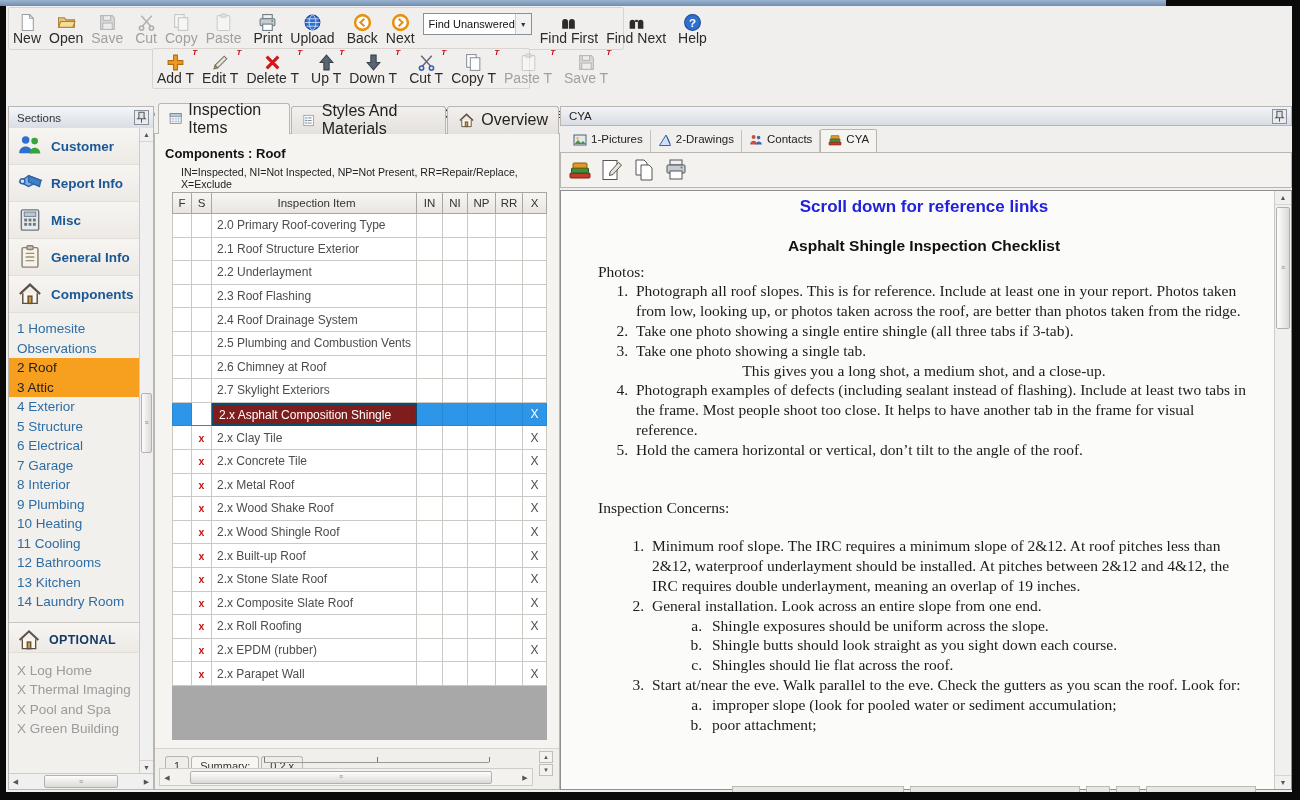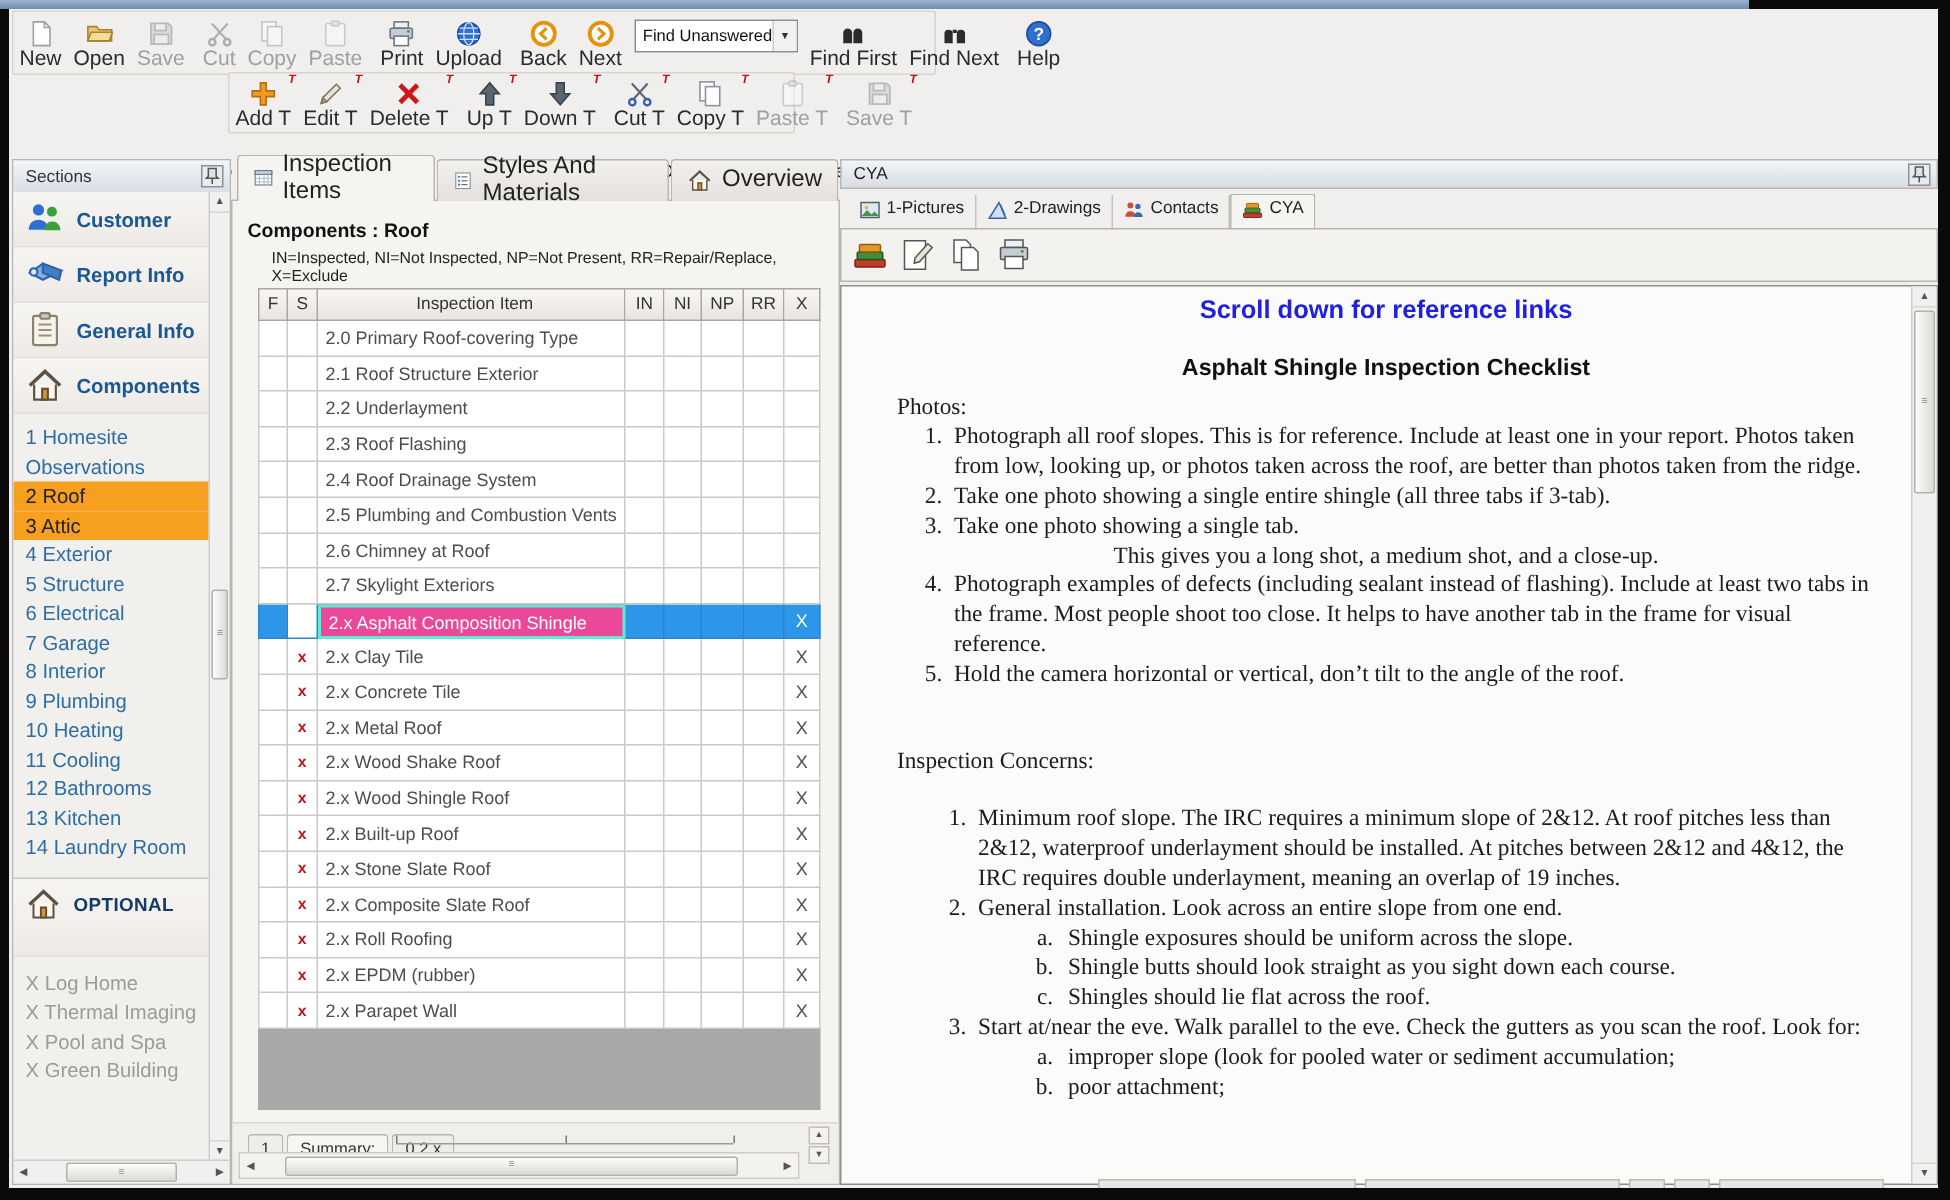--- a/index.html
+++ b/index.html
@@ -45,21 +45,21 @@
   .pinbtn svg{width:9px;height:9px;}
   .sbody{position:absolute;left:0;top:21px;right:13px;bottom:15px;background:#f2f0ed;overflow:hidden;}
   .sgroup{display:flex;align-items:center;gap:8px;padding:4px 2px 4px 8px;border-bottom:1px solid #e2ded9;
     background:linear-gradient(#f7f5f2,#edeae6);height:28px;}
   .sgroup .ic26{width:26px;height:26px;}
   .sglabel{font-size:13.5px;font-weight:bold;color:#1a5795;}
   #sections-list{padding:6px 0 4px 0;}
   .sitem{font-size:13.5px;color:#2e6da4;padding:0 2px 0 8px;line-height:19.5px;cursor:default;}
   .sitem.hl{background:#f7a01f;color:#222;width:122px;}
   .odiv{border-top:1px solid #c8c4bf;margin-top:6px;}
-  .ogroup{display:flex;align-items:center;gap:8px;padding:5px 2px 22px 8px;background:linear-gradient(#f7f5f2,#edeae6);
+  .ogroup{display:flex;align-items:center;gap:8px;padding:5px 2px 0 8px;background:linear-gradient(#f7f5f2,#edeae6);
     border-bottom:1px solid #e2ded9;}
   .oglabel{font-size:12.5px;font-weight:bold;color:#163a66;letter-spacing:.3px;}
   #optional-list{padding-top:8px;}
   .oitem{font-size:13.5px;color:#9b9b9b;padding:0 2px 0 8px;line-height:19.5px;}
   .svscroll{position:absolute;right:0;top:21px;width:13px;bottom:15px;background:#f0f0f0;border-left:1px solid #cfcbc7;}
   .shscroll{position:absolute;left:0;right:0;bottom:0;height:15px;background:#f0f0f0;border-top:1px solid #cfcbc7;
     display:flex;align-items:center;}
   .sarr{font-size:7px;color:#555;text-align:center;line-height:13px;height:13px;}
   .vthumb{position:absolute;left:1px;right:1px;border:1px solid #b4b1ad;background:linear-gradient(90deg,#fdfdfd,#dcdad7);
     border-radius:2px;display:flex;align-items:center;justify-content:center;}
@@ -92,21 +92,21 @@
   .cItem{width:205px;padding-left:5px;}
   .cIN{width:26px;justify-content:center;}
   .cNI{width:25px;justify-content:center;}
   .cNP{width:28px;justify-content:center;}
   .cRR{width:27px;justify-content:center;}
   .cX{width:24px;justify-content:center;}
   .sx{color:#c11212;font-weight:bold;font-size:10.5px;}
   .trow.sel{background:#2e96e8;}
   .trow.sel .tcell{color:#fff;border-color:#2a86cf;}
   .trow.sel .cS{background:#fff;}
-  .trow.sel .cItem{border:2px solid #5eead4;background:#ec4899;}
+  .trow.sel .cItem{border:2px solid #0c4a6e;background:#7f1d1d;}
   .mgray{position:absolute;left:17px;width:375px;height:54px;background:#a8a8a8;}
   .mbottom{position:absolute;left:0;right:0;bottom:0;height:40px;background:#f0efec;border-top:1px solid #d8d4d0;}
   .btabs{position:absolute;left:10px;top:7px;display:flex;}
   .btab{border:1px solid #b9b5b1;border-bottom:none;background:#efede9;font-size:11px;color:#333;
     padding:3px 8px 8px;border-radius:3px 3px 0 0;margin-right:2px;}
   .btab.on{background:#f8f6f3;}
   .mini-slider{position:absolute;right:70px;top:3px;width:225px;height:10px;border-bottom:1px solid #9a9a9a;}
   .mini-slider i{position:absolute;bottom:0;width:1px;height:5px;background:#777;}
   .mspin{position:absolute;right:6px;top:2px;width:14px;display:flex;flex-direction:column;gap:1px;}
   .mspin div{height:10px;border:1px solid #c2beba;background:#f4f2ef;font-size:6px;color:#555;
@@ -429,20 +429,37 @@
                 <path d="M2 8.2l6-4.2 8.5 3.2-8.5 4.2z" fill="#7fb2e8" stroke="#2f64a8"></path>
                 <path d="M8 4l8.5 3.2-1 4.2-7.5-3.2z" fill="#3f7fc4" stroke="#2f64a8"></path>
                 <circle cx="3.8" cy="7.8" r="1.7" fill="#d7e8fa" stroke="#2f64a8"></circle>
               </svg>
             </span>
             <span class="sglabel">Report Info</span>
           </div>
           <div class="sgroup">
             <span class="ic ic26">
               <svg viewBox="0 0 18 18">
+                <rect x="3" y="2" width="12" height="14" rx="1" fill="#e9ecef" stroke="#6e7680"></rect>
+                <rect x="5" y="3.5" width="8" height="3" fill="#b9c8d4" stroke="#6e7680" stroke-width=".6"></rect>
+                <g fill="#6e7680">
+                  <rect x="5" y="8" width="2" height="2"></rect>
+                  <rect x="8" y="8" width="2" height="2"></rect>
+                  <rect x="11" y="8" width="2" height="2"></rect>
+                  <rect x="5" y="11" width="2" height="2"></rect>
+                  <rect x="8" y="11" width="2" height="2"></rect>
+                  <rect x="11" y="11" width="2" height="2"></rect>
+                </g>
+              </svg>
+            </span>
+            <span class="sglabel">Misc</span>
+          </div>
+          <div class="sgroup">
+            <span class="ic ic26">
+              <svg viewBox="0 0 18 18">
                 <rect x="3.5" y="2.5" width="11" height="13.5" rx="1" fill="#f7f3e8" stroke="#8a8170"></rect>
                 <rect x="6.8" y="1.2" width="4.4" height="2.6" rx=".8" fill="#cfc9b8" stroke="#8a8170"></rect>
                 <path d="M6 6.5h6M6 9h6M6 11.5h6" stroke="#9a917e" stroke-width=".9"></path>
               </svg>
             </span>
             <span class="sglabel">General Info</span>
           </div>
           <div class="sgroup">
             <span class="ic ic26">
               <svg viewBox="0 0 18 18">

